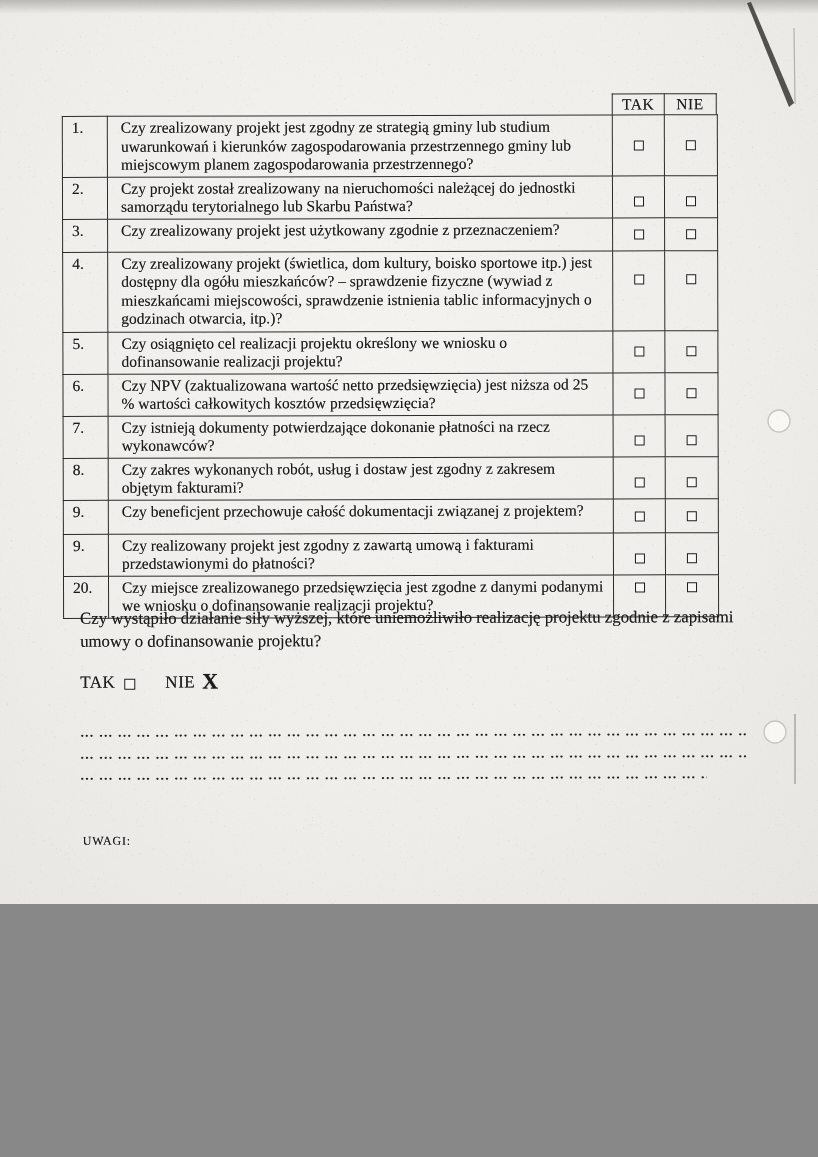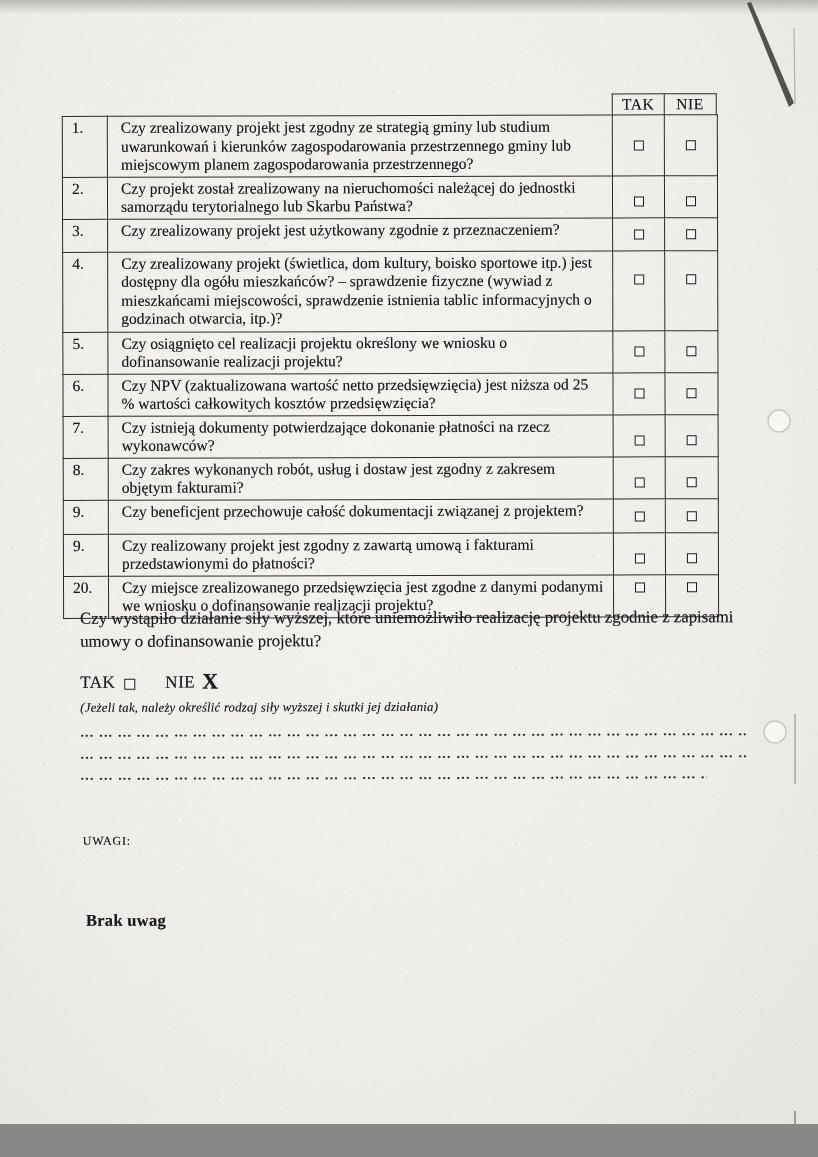--- a/index.html
+++ b/index.html
@@ -1,18 +1,18 @@
 <!DOCTYPE html>
 <html><head>
 <meta charset="utf-8">
 <style>
   html,body{margin:0;padding:0;background:#888;}
   #page{
     position:relative;
-    width:818px;height:1124px;
+    width:818px;height:904px;
     margin:0 auto;
     overflow:hidden;
     background:radial-gradient(ellipse at 45% 38%, #f4f3f0 0%, #efeeeb 55%, #e6e5e2 100%);
     font-family:"Liberation Serif", serif;
     color:#1b1b1b;
   }
   #page *{box-sizing:border-box;}
   .ink{color:#1b1b1b;text-shadow:0 0 .5px rgba(25,25,25,.55);}
   #skew{position:absolute;left:0;top:0;width:818px;height:1157px;transform:rotate(-0.15deg);}
 
@@ -164,21 +164,20 @@
 
     <div id="fm-question" class="ink">Czy wystąpiło działanie siły wyższej, które uniemożliwiło realizację projektu zgodnie z zapisami umowy o dofinansowanie projektu?</div>
 
     <div id="fm-answers">
       <span class="ink">TAK</span>
       <span class="box"></span>
       <span class="ink nie-label">NIE</span>
       <span class="xmark ink">X</span>
     </div>
 
-    <div id="fm-note" class="ink">(Jeżeli tak, należy określić rodzaj siły wyższej i skutki jej działania)</div>
 
     <div id="dots1" class="dotline">... ... ... ... ... ... ... ... ... ... ... ... ... ... ... ... ... ... ... ... ... ... ... ... ... ... ... ... ... ... ... ... ... ... ... ... ... ... ... ... ... ... ... ... ... ... ... ... ... ... ... ... ... ... ... ... ... ... ... ...</div>
     <div id="dots2" class="dotline">... ... ... ... ... ... ... ... ... ... ... ... ... ... ... ... ... ... ... ... ... ... ... ... ... ... ... ... ... ... ... ... ... ... ... ... ... ... ... ... ... ... ... ... ... ... ... ... ... ... ... ... ... ... ... ... ... ... ... ...</div>
     <div id="dots3" class="dotline">... ... ... ... ... ... ... ... ... ... ... ... ... ... ... ... ... ... ... ... ... ... ... ... ... ... ... ... ... ... ... ... ... ... ... ... ... ... ... ... ... ... ... ... ... ... ... ... ... ... ... ... ... ... ... ... ... ... ... ...</div>
 
     <div id="uwagi" class="ink">UWAGI:</div>
     <div id="brak" class="ink">Brak uwag</div>
 
   </div>
 

